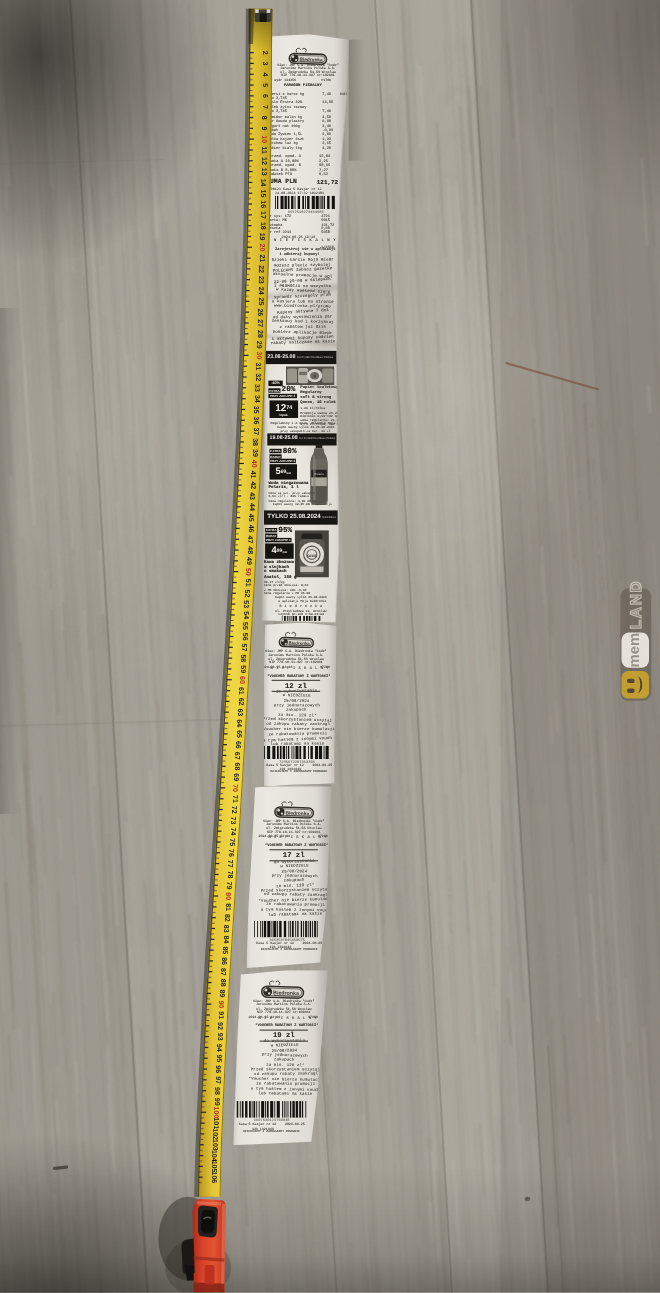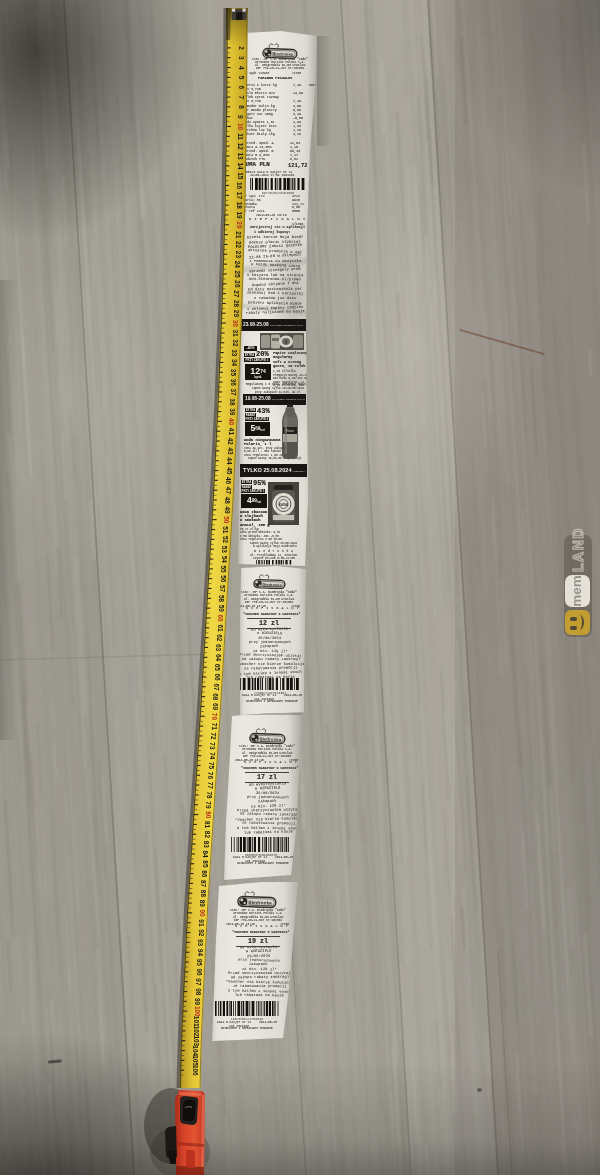--- a/index.html
+++ b/index.html
@@ -1121,21 +1121,21 @@
       <path d="M 6,3.5 L 14,3.5 L 15,8 Q 18,12 18,19 L 18,50 Q 18,55 13,55 L 7,55 Q 2,55 2,50 L 2,19 Q 2,12 5,8 Z" fill="#615e57"></path>
       <path d="M 3,14 Q 10,12 17,14 L 17,23 L 3,23 Z" fill="#6b675f"></path>
       <path d="M 3,23 L 17,23 L 17,30 L 3,30 Z" fill="#211f1c"></path>
       <path d="M 3,30 L 17,30 L 17,38 L 3,38 Z" fill="#aaa69c"></path>
       <path d="M 3,38 L 17,38 L 17,49 Q 17,53 13,53 L 7,53 Q 3,53 3,49 Z" fill="#56534d"></path>
       <path d="M 5,9 Q 7,11 7,15 L 7,50 Q 7,52 6,52 Q 4.5,52 4.5,49 L 4.5,19 Q 4.5,12 5,9 Z" fill="#8a857c" opacity="0.6"></path>
       <text x="10" y="28" text-anchor="middle" font-size="2.8" fill="#cfcbc2" font-family="Liberation Sans,sans-serif">Polaris</text>
     </svg>
       <div class="chip" style="left:9px;top:378px;width:11px;height:4px;font-size:2.8px;line-height:4px;">EXTRA</div>
       <div class="chip" style="left:9px;top:382.5px;width:11px;height:4px;font-size:2.8px;line-height:4px;">RABAT</div>
-      <div class="t" style="left:21px;top:377.5px;font-size:7.0px;font-weight:bold;color:#22201c;">43%</div>
+      <div class="t" style="left:21px;top:377.5px;font-size:7.0px;font-weight:bold;color:#22201c;">80%</div>
       <div class="chip" style="left:9px;top:387px;width:24px;height:4px;font-size:2.8px;line-height:4px;">PRZY ZAKUPIE 6</div>
       <div class="pb" style="left:9px;top:392px;width:25px;height:14px;font-size:8.5px;line-height:13px;">5<span style="font-size:4.6px;vertical-align:top;">69</span><span style="font-size:2.6px;">/szt</span></div>
       <div class="t" style="left:8px;top:408.0px;font-size:3.8px;font-weight:bold;color:#28261f;">Woda niegazowana</div>
       <div class="t" style="left:8px;top:412.2px;font-size:3.8px;font-weight:bold;color:#28261f;">Polaris, 1 l</div>
       <div class="t" style="left:8px;top:417.0px;font-size:2.8px;">Cena za szt. przy zakupie 6</div>
       <div class="t" style="left:8px;top:420.4px;font-size:2.8px;">5,69 zl/l - 80% rabatu</div>
       <div class="t" style="left:8px;top:423.8px;font-size:2.8px;">Cena regularna: 1,89 28,45</div>
       <div class="t" style="left:12px;top:426.5px;font-size:2.8px;">Kupon wazny 19-25.08 w aplikacji</div>
       <div class="bn" style="left:4px;top:434px;width:67px;height:12.5px;font-size:5.6px;padding:3px 0 0 3px;">TYLKO 25.08.2024 <span style="font-size:2.4px;font-weight:normal;color:#c9c6c0;">NIEDZIELA</span></div>
       <svg class="abs" style="left:32px;top:452px" width="31" height="43" viewBox="0 0 31 43">

